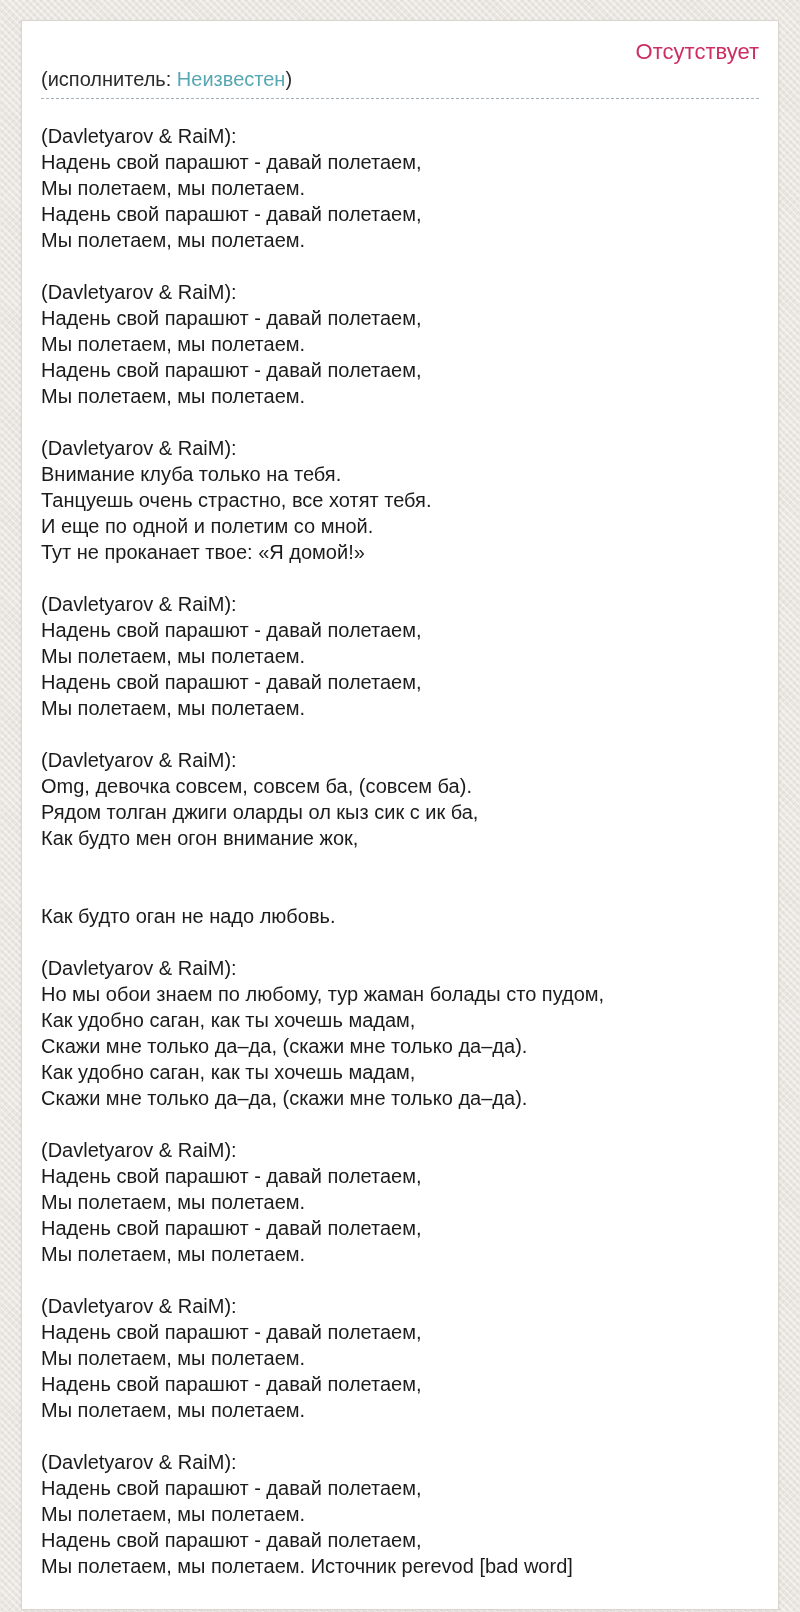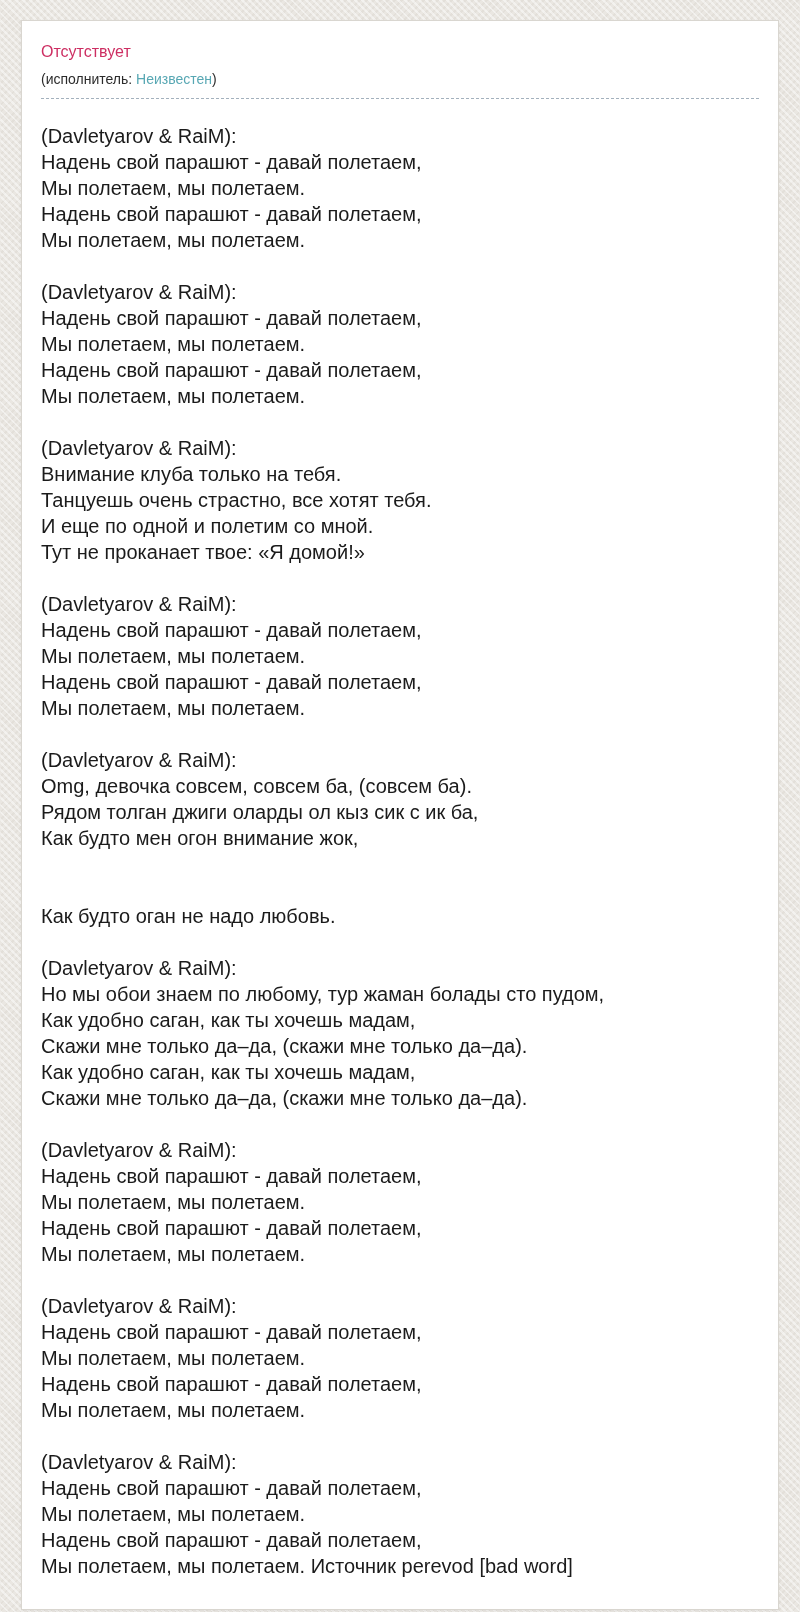--- a/index.html
+++ b/index.html
@@ -27,29 +27,30 @@
     padding: 18px 19px 30px 19px;
     min-height: 1569px;
   }
 
   .header {
     border-bottom: 1px dashed var(--separator-color, #a3b1bd);
     padding-bottom: 7px;
   }
 
   h1.title {
-    font-size: 16px;
+    font-size: 22px;
     font-weight: 400;
     line-height: 26px;
     color: var(--title-color, #cd2e62);
+    text-align: right;
   }
 
   .subtitle {
     margin-top: 2px;
-    font-size: 14px;
+    font-size: 20px;
     line-height: 24px;
     color: #2b2b2b;
   }
 
   .subtitle a.artist {
     color: var(--artist-link-color, #57a7b3);
     text-decoration: none;
     cursor: pointer;
   }
 

